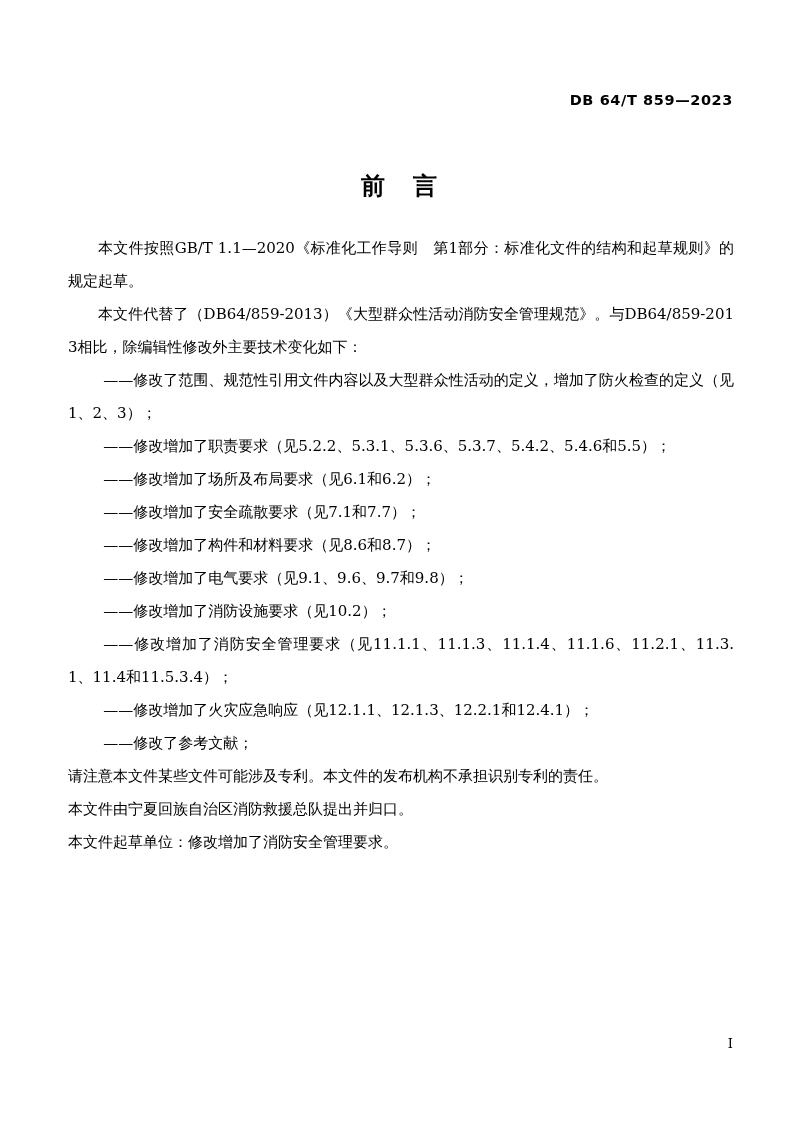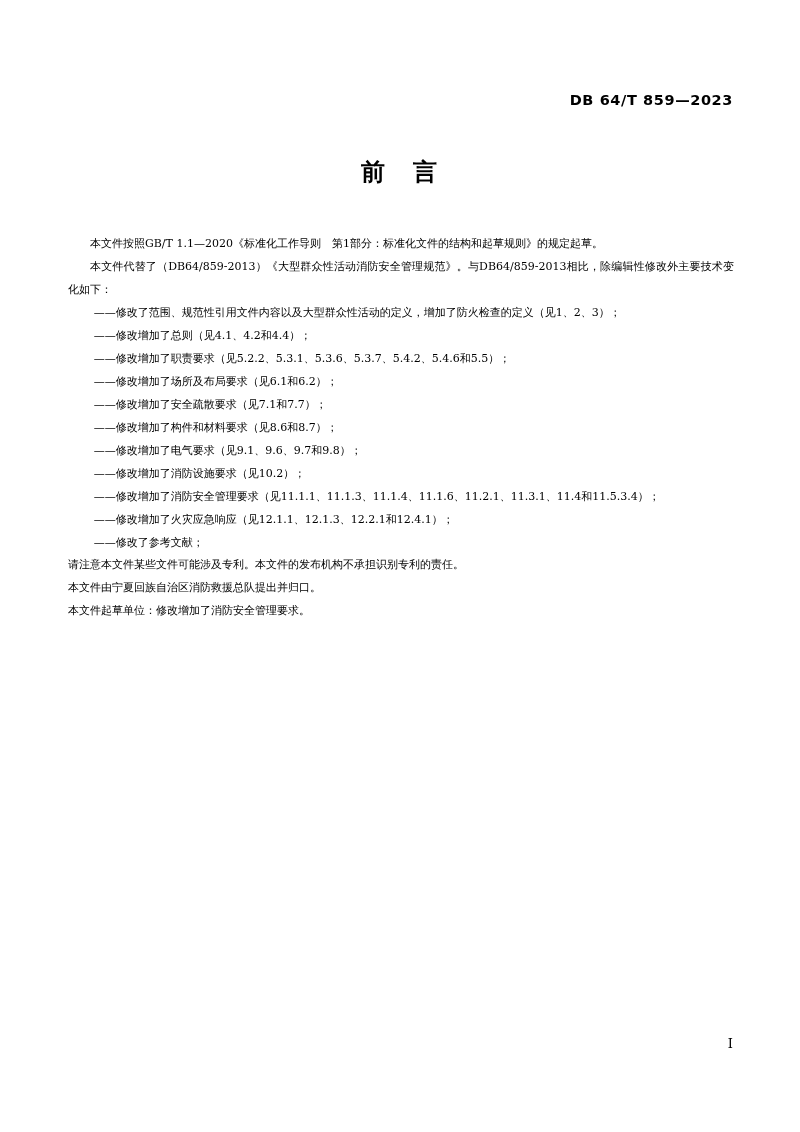--- a/index.html
+++ b/index.html
@@ -30,40 +30,40 @@
     font-weight: bold;
     font-size: 14.5px;
     letter-spacing: 0.6px;
     color: #000;
     white-space: nowrap;
   }
 
   
   .doc-title {
     position: absolute;
-    top: 156px;
+    top: 170px;
     left: 0;
     width: 800px;
     text-align: center;
     font-family: Liberation Serif, serif;
     font-weight: bold;
     font-size: 24px;
     letter-spacing: 2px;
     color: #000;
   }
   .doc-title .gap { display: inline-block; width: 26px; }
 
   
   .body-block {
     position: absolute;
     top: 232px;
     left: 68px;
     width: 666px;
-    font-size: 11px;
-    line-height: 23px;
+    font-size: 15px;
+    line-height: 33px;
     text-align: justify;
     text-justify: inter-ideograph;
   }
 
   .para {
     margin: 0;
     text-indent: 2em;
     word-break: break-all;
   }
 
@@ -71,21 +71,20 @@
   .dash-item {
     margin: 0;
     text-indent: 2.35em;
     word-break: break-all;
   }
 
   .plain {
     margin: 0;
     text-indent: 0;
     word-break: break-all;
-    font-family: Liberation Mono, monospace;
   }
 
   
   .page-number {
     position: absolute;
     top: 1036px;
     left: 68px;
     right: 67px;
     text-align: right;
     font-family: "DejaVu Serif", "Liberation Serif", serif;
@@ -104,21 +103,20 @@
     <span>前</span><span class="gap"></span><span>言</span>
   </div>
 
   <div class="body-block">
 
     <p class="para">本文件按照GB/T 1.1—2020《标准化工作导则　第1部分：标准化文件的结构和起草规则》的规定起草。</p>
 
     <p class="para">本文件代替了（DB64/859-2013）《大型群众性活动消防安全管理规范》。与DB64/859-2013相比，除编辑性修改外主要技术变化如下：</p>
 
     <p class="dash-item">——修改了范围、规范性引用文件内容以及大型群众性活动的定义，增加了防火检查的定义（见1、2、3）；</p>
-    <p class="dash-item">——修改增加了总则（见4.1、4.2和4.4）；</p>
     <p class="dash-item">——修改增加了职责要求（见5.2.2、5.3.1、5.3.6、5.3.7、5.4.2、5.4.6和5.5）；</p>
     <p class="dash-item">——修改增加了场所及布局要求（见6.1和6.2）；</p>
     <p class="dash-item">——修改增加了安全疏散要求（见7.1和7.7）；</p>
     <p class="dash-item">——修改增加了构件和材料要求（见8.6和8.7）；</p>
     <p class="dash-item">——修改增加了电气要求（见9.1、9.6、9.7和9.8）；</p>
     <p class="dash-item">——修改增加了消防设施要求（见10.2）；</p>
     <p class="dash-item">——修改增加了消防安全管理要求（见11.1.1、11.1.3、11.1.4、11.1.6、11.2.1、11.3.1、11.4和11.5.3.4）；</p>
     <p class="dash-item">——修改增加了火灾应急响应（见12.1.1、12.1.3、12.2.1和12.4.1）；</p>
     <p class="dash-item">——修改了参考文献；</p>
 

